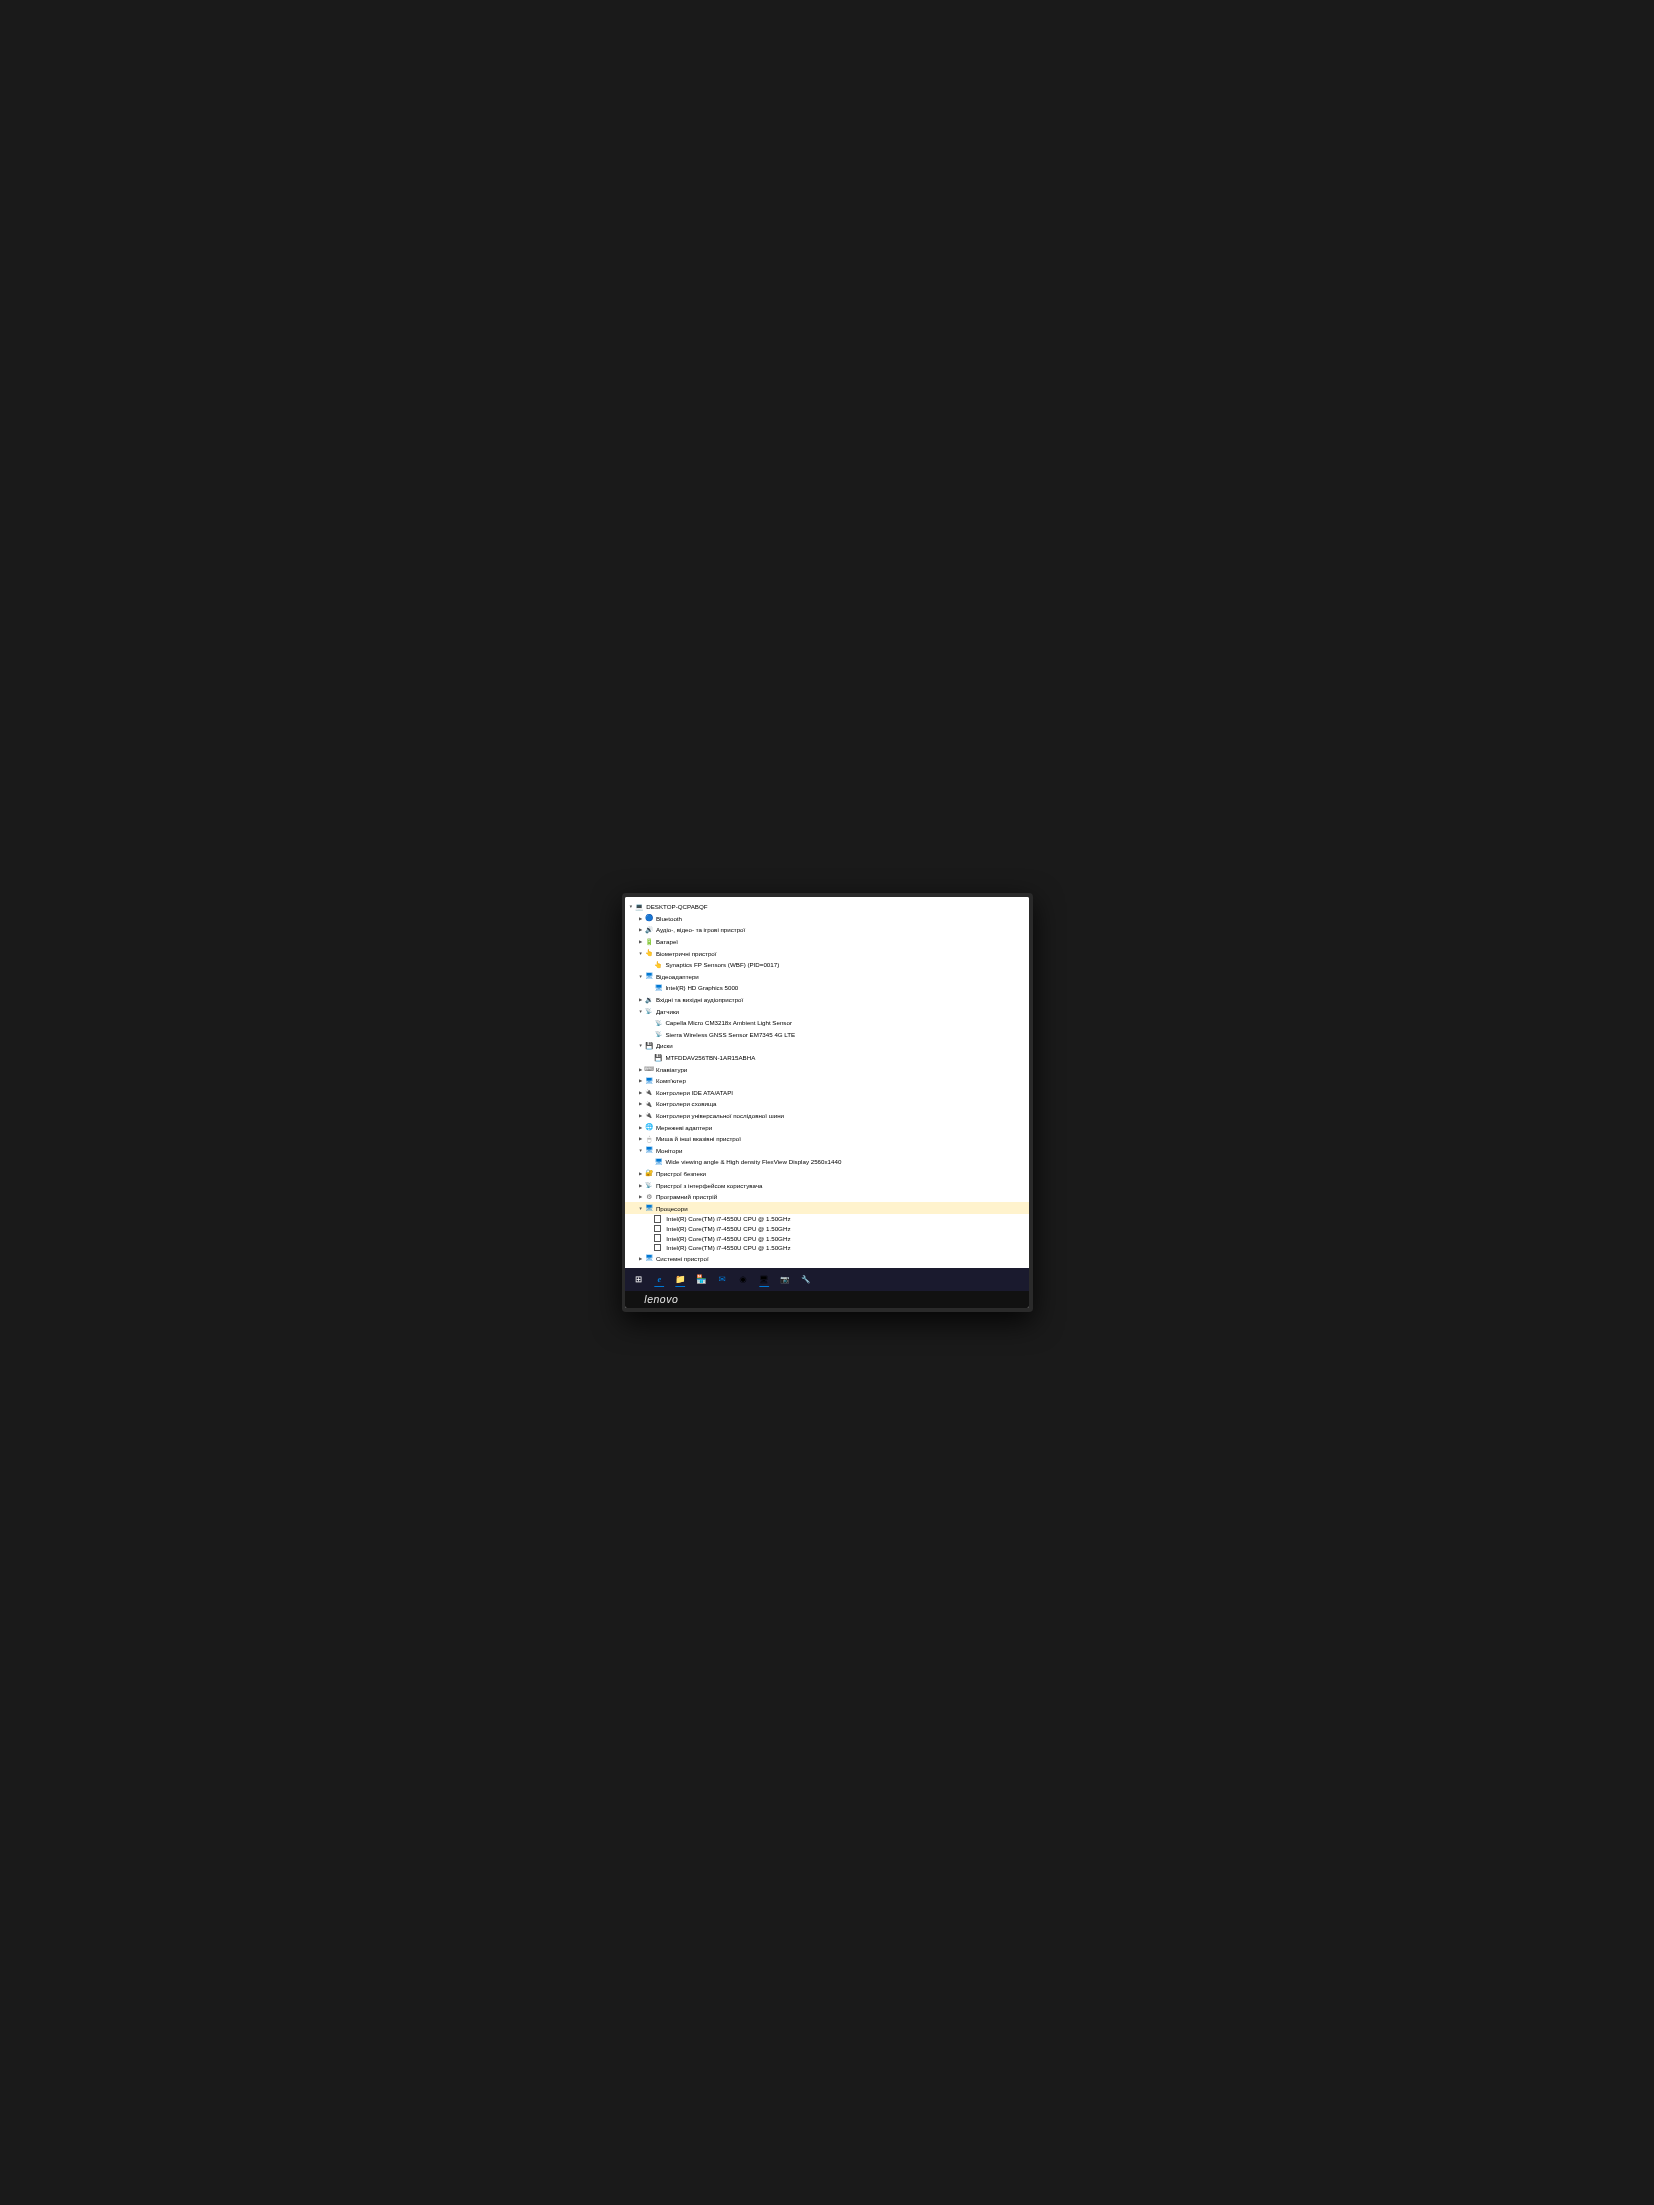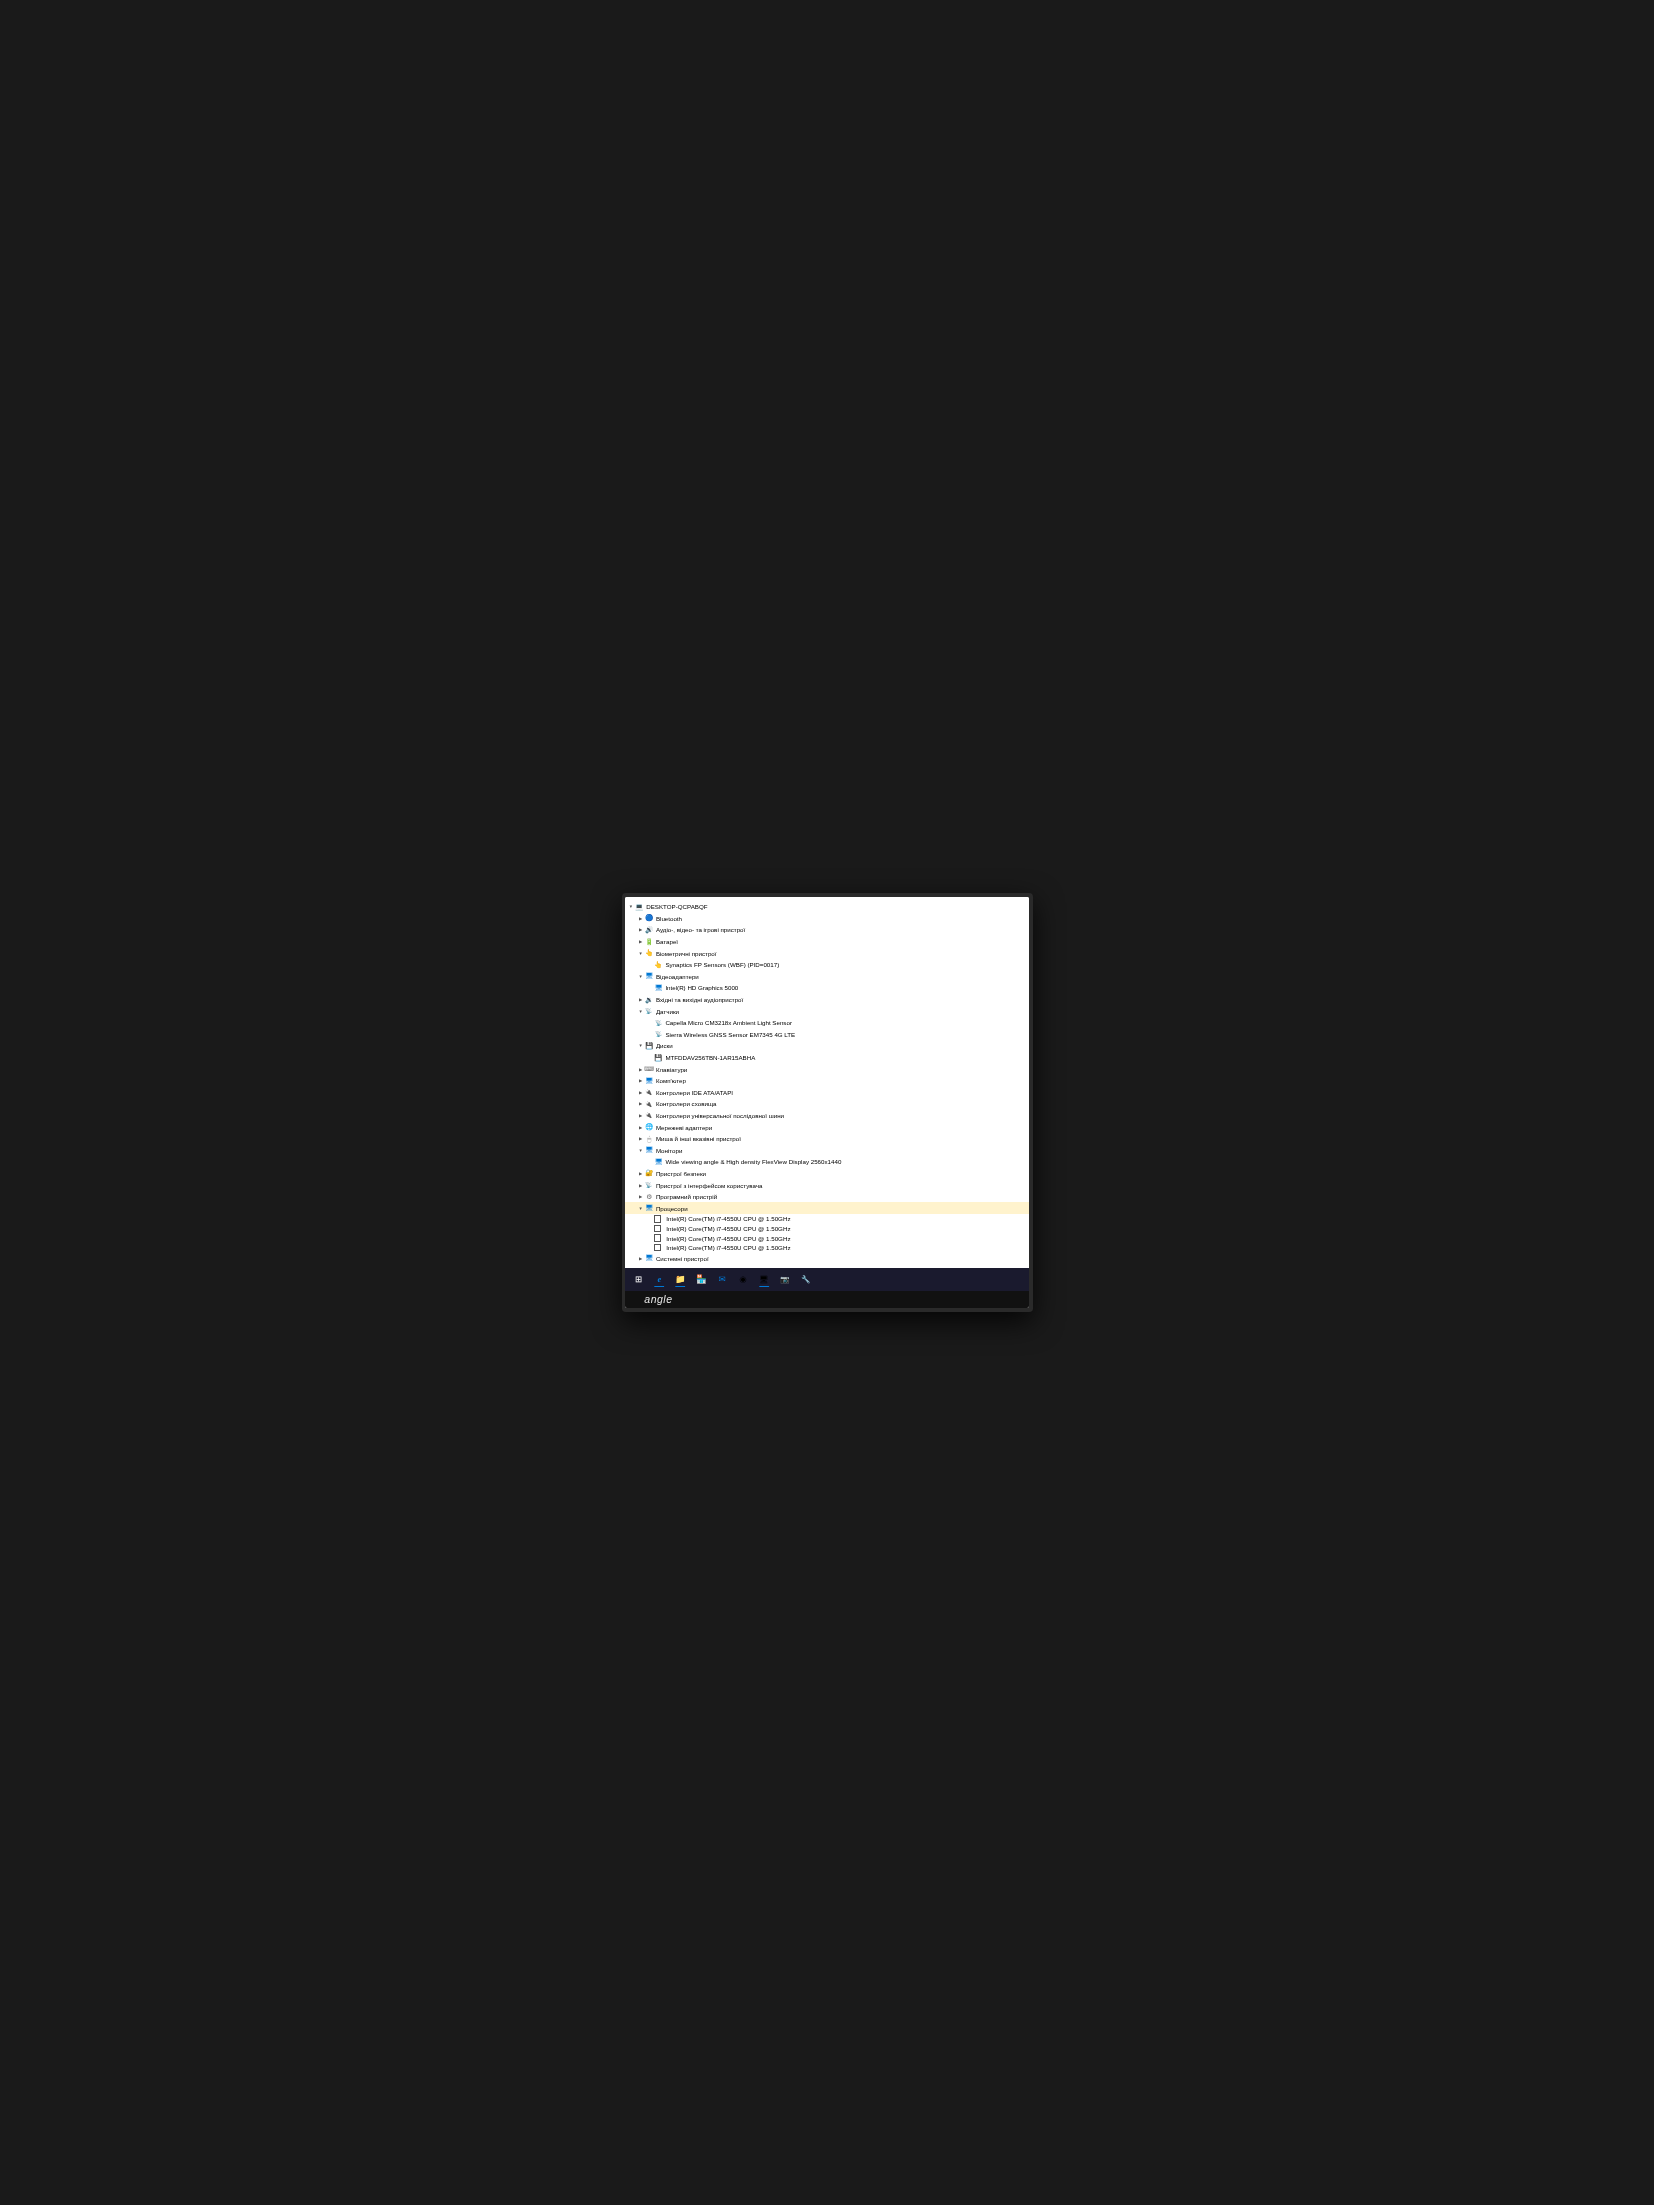--- a/index.html
+++ b/index.html
@@ -389,17 +389,17 @@
       <div class="taskbar-btn">
         <span style="font-size:7.6px;">📷</span>
       </div>
 
       <div class="taskbar-btn">
         <span style="font-size:7.6px;">🔧</span>
       </div>
     </div>
 
     <div class="brand-bar">
-      <span class="brand-logo">angle</span>
+      <span class="brand-logo">lenovo</span>
     </div>
   </div>
 </div>
 
 
 </body></html>

